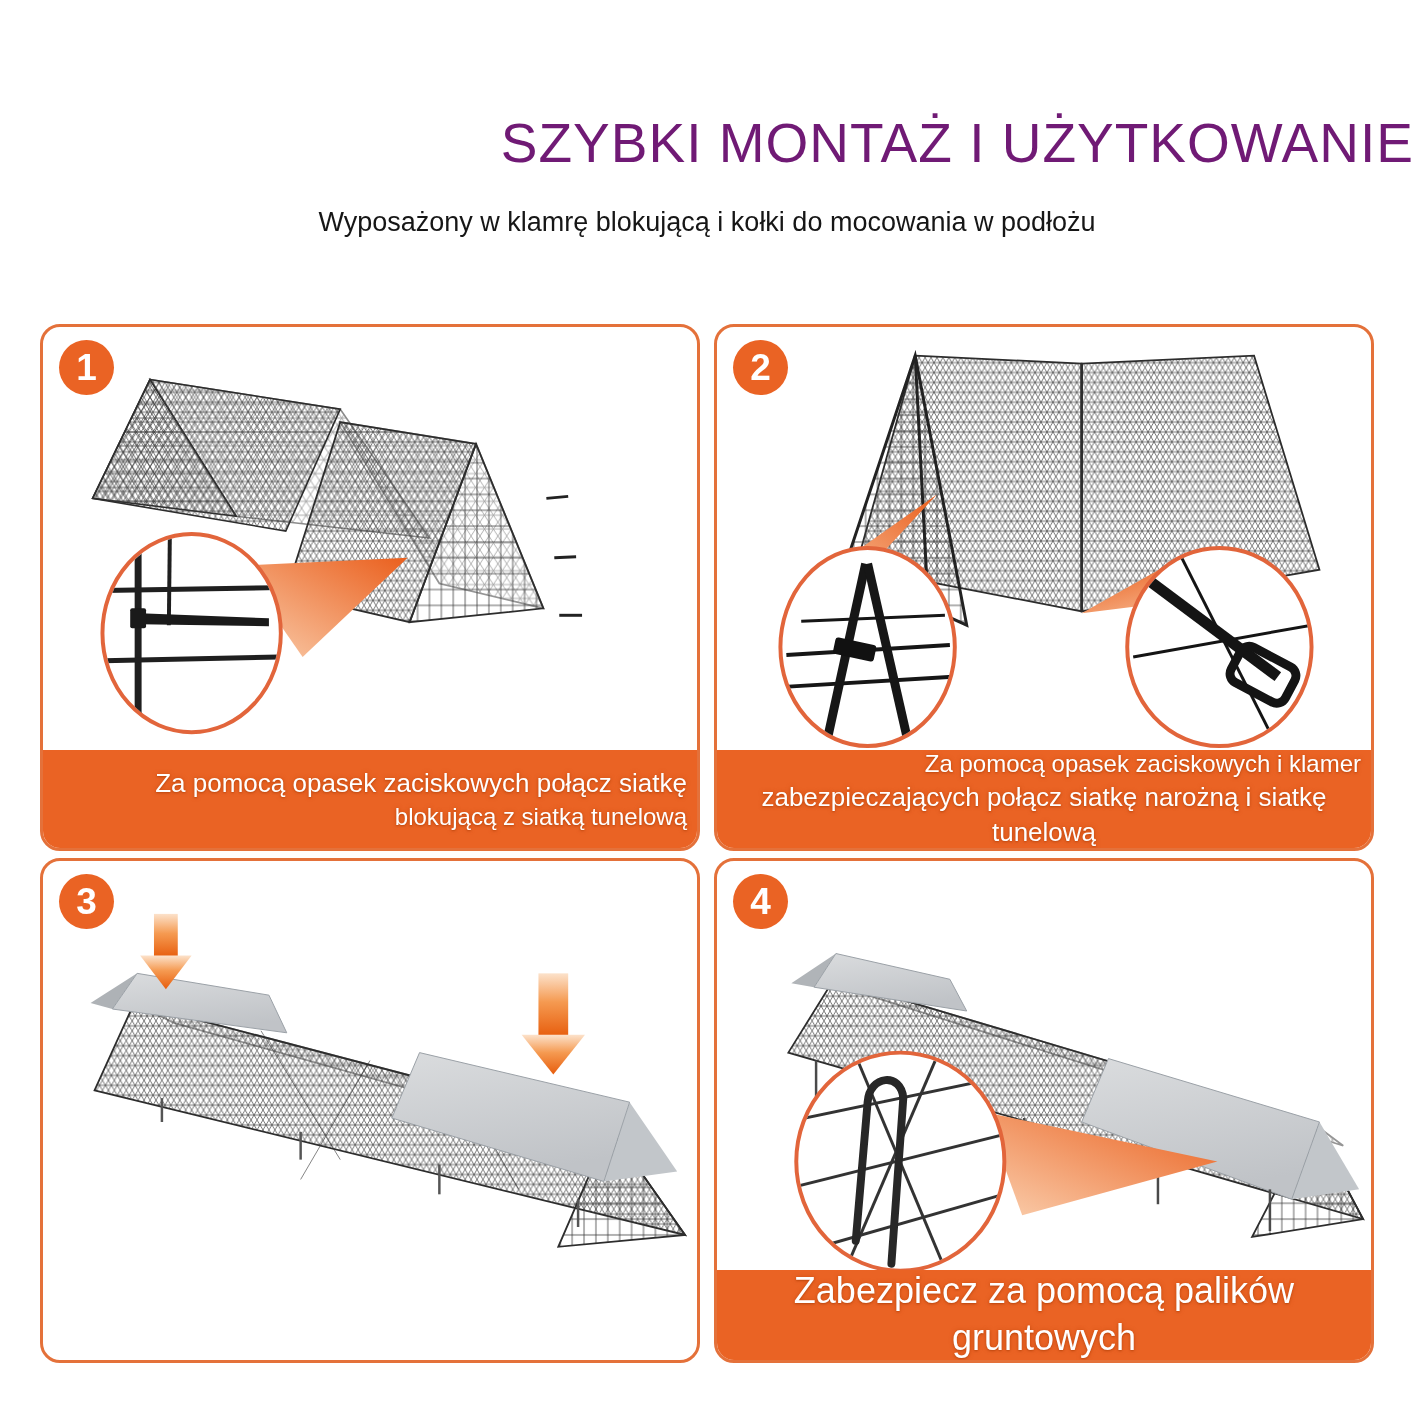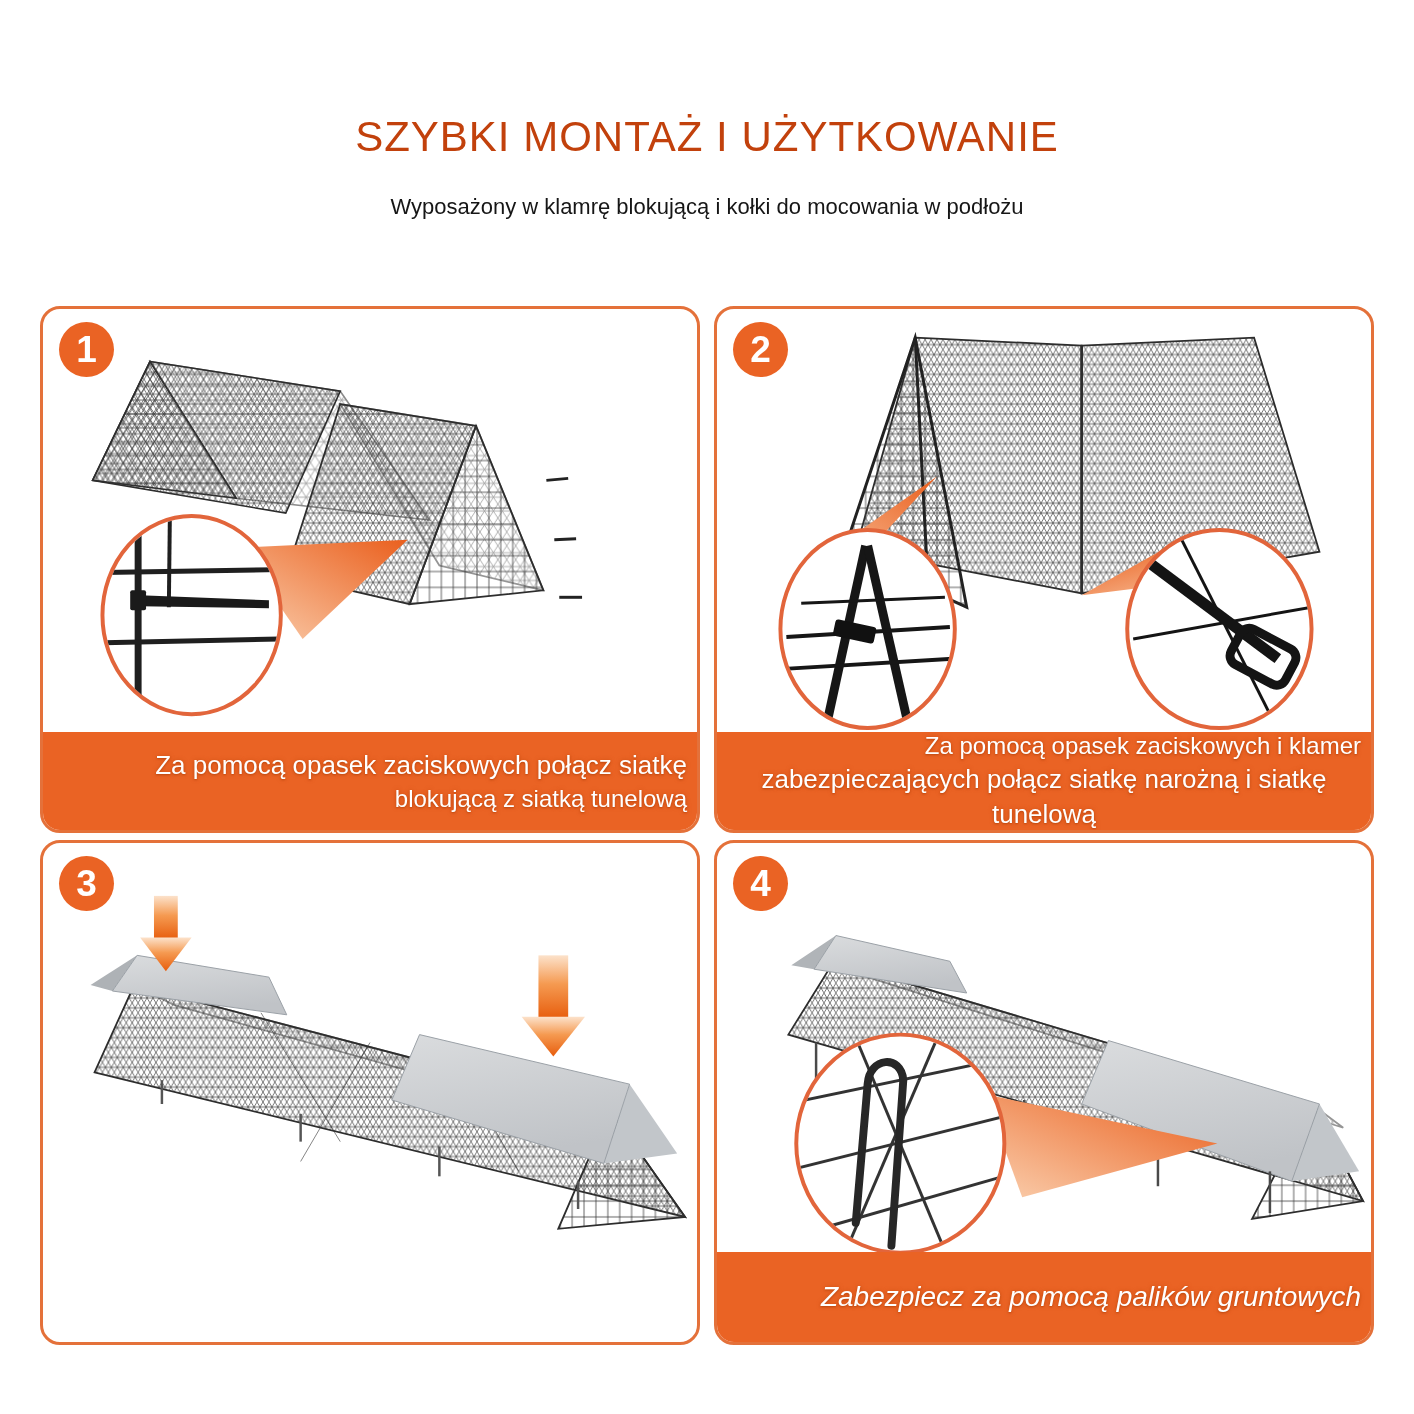--- a/index.html
+++ b/index.html
@@ -2,25 +2,26 @@
 <html lang="pl"><head>
 <meta charset="utf-8">
 <style>
   html,body{margin:0;padding:0;background:#ffffff;}
   body{
     width:1414px;height:1414px;overflow:hidden;position:relative;
     font-family:"Liberation Sans","DejaVu Sans",sans-serif;color:#111;
   }
   .header{padding-top:116px;text-align:center;}
   .title{
-    font-size:42px;line-height:1;letter-spacing:1px;color:#c2410c;
+    font-size:55px;line-height:1;letter-spacing:1px;color:#701a75;
     font-weight:400;
+    text-align:right;
   }
   .subtitle{
-    margin-top:38px;font-size:22px;line-height:1;color:#161616;font-weight:400;
+    margin-top:38px;font-size:27px;line-height:1;color:#161616;font-weight:400;
   }
   .grid{
     margin:88px 40px 0;display:grid;grid-template-columns:1fr 1fr;
     column-gap:14px;row-gap:7px;
   }
   .panel{
     position:relative;background:#fff;border:3px solid #e4713a;
     border-radius:20px;overflow:hidden;box-sizing:border-box;
   }
   .row1{height:527px;}
@@ -36,21 +37,21 @@
   .art svg{width:100%;height:100%;display:block;}
   .caption{
     position:absolute;left:0;right:0;bottom:0;background:#ea6324;z-index:2;
     display:flex;flex-direction:column;align-items:flex-end;justify-content:center;
     color:#fff;text-align:center;padding:4px 10px;box-sizing:border-box;
     text-shadow:0 0 4px rgba(190,70,10,.55),0 1px 2px rgba(150,50,0,.5);
   }
   .row1 .caption{height:98px;}
   .row2 .caption{height:90px;}
   .cap-sm{font-size:26px;line-height:1.35;}
-  .cap-md{font-size:28px;line-height:1.3;font-style:italic;}
+  .cap-md{font-size:36px;line-height:1.3;}
   .cap-lg{font-size:24px;line-height:1.3;}
 </style>
 </head>
 <body>
 
 <svg width="0" height="0" style="position:absolute" aria-hidden="true">
   <defs>
     <pattern id="mesh" width="18" height="14" patternUnits="userSpaceOnUse">
       <path d="M0 7h18M0 0l9 14L18 0M0 14L9 0l9 14" fill="none" stroke="#3c3c3c" stroke-width="0.8"></path>
     </pattern>

